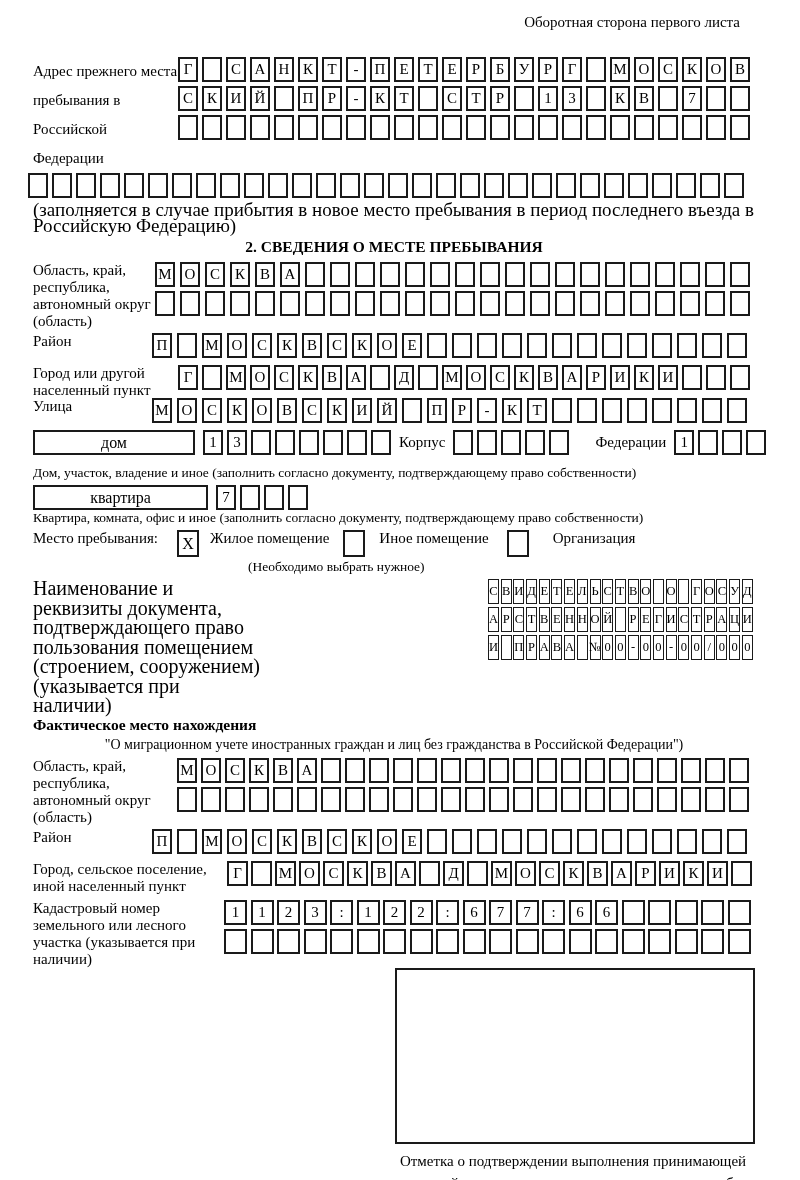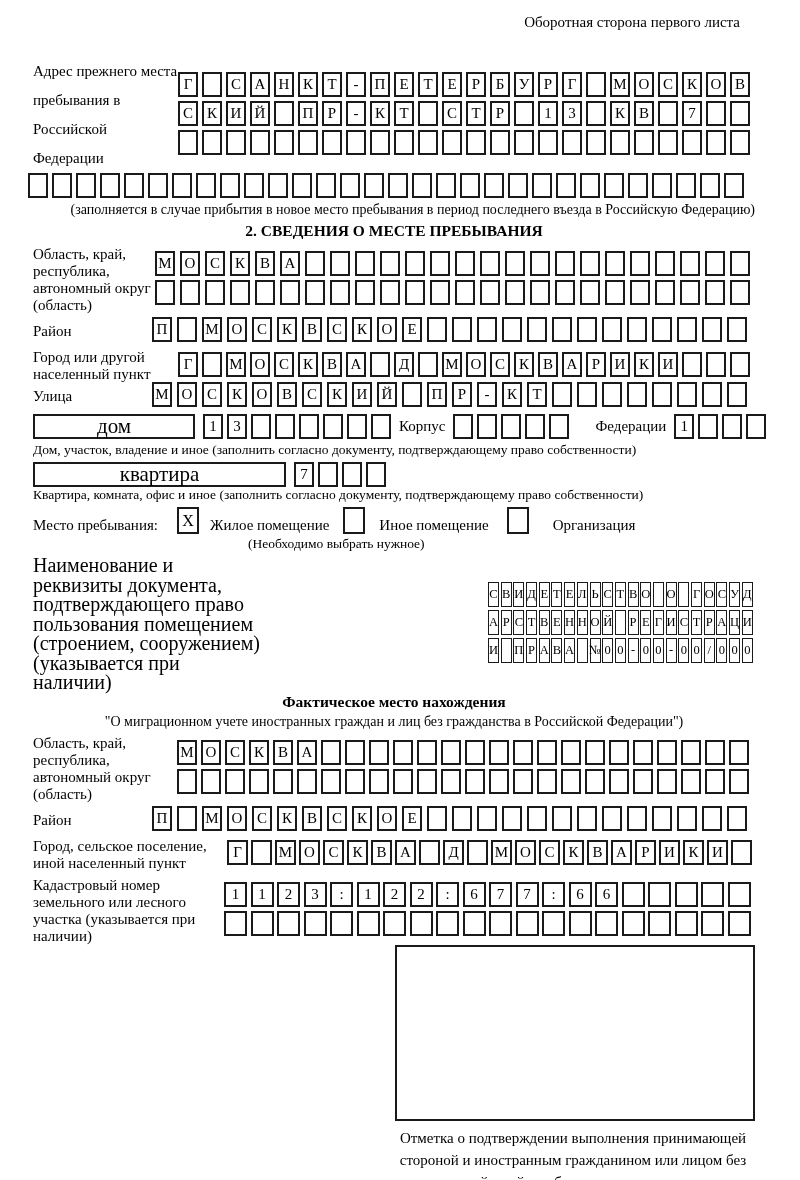--- a/index.html
+++ b/index.html
@@ -3,54 +3,54 @@
 <meta charset="utf-8">
 <style>
   *{box-sizing:border-box;margin:0;padding:0}
   html,body{background:#fff}
   body{width:800px;height:1180px;overflow:hidden;color:#000;
        font-family:"Liberation Serif","DejaVu Serif",serif;font-size:15px}
   .page{padding:14px 0 0 33px;width:800px;height:1180px}
 
   .hdr{text-align:right;padding-right:60px;font-size:15px;margin-bottom:26px}
 
-  .frow{display:flex;align-items:center}
+  .frow{display:flex;align-items:flex-start}
   .lbl{flex:none;font-size:15px;line-height:17px}
   .lbl.tall{line-height:29px}
   .col{display:flex;flex-direction:column}
 
   .cells{display:flex;gap:4px;margin-bottom:4px}
   .cells.g5{gap:5px}
   .cell{flex:none;width:20px;height:25px;border:2px solid #1a1a1a;
         display:flex;align-items:center;justify-content:center;
         font-size:15px;line-height:1;background:#fff}
   .cells.kad{gap:3.5px}.cells.kad .cell{width:23px}
   .cells.fc{gap:3px}.cells.fc .cell{width:21px}
   .cells.sm{gap:1.7px}.cells.sm .cell{width:11px;border-width:1.5px;font-size:12.5px}
   .cells.full{margin-left:-5px;gap:4px}
 
-  .caption{font-size:14px;line-height:16px;text-align:right;width:722px}
+  .caption{font-size:19px;line-height:16px;text-align:left;width:722px}
   .cap-sm{font-size:13.5px;line-height:16px}
 
   .sec-title{font-weight:bold;font-size:15.5px;text-align:center;width:722px;
              margin-top:4px;margin-bottom:6px}
 
   .wbox{flex:none;height:25px;border:2px solid #1a1a1a;display:flex;
-        align-items:center;justify-content:center;font-size:21px}
+        align-items:center;justify-content:center;font-size:16px}
   .wbox.dom{width:162px}
-  .wbox.kv{width:253px}
+  .wbox.kv{width:175px}
 
   .chk{flex:none;width:22px;height:27px;border:2px solid #1a1a1a;display:flex;
        align-items:center;justify-content:center;font-size:16px}
 
   .mb3{margin-bottom:3px}
   .doc-lbl{width:455px;flex:none;font-size:20px;line-height:19.5px}
   .doc-lbl span{display:block;max-width:228px}
 
-  .fact-title{font-weight:bold;font-size:15.5px;text-align:center;width:722px;margin-top:0}
+  .fact-title{font-weight:bold;font-size:15.5px;text-align:left;width:722px;margin-top:0}
   .fact-cap{font-size:14px;line-height:17px;text-align:center;width:722px;margin-top:4px}
 
   .mark-box{width:360px;height:176px;border:2px solid #1a1a1a;margin-left:362px}
   .mark-cap{width:400px;margin-left:340px;margin-top:6px;text-align:center;
             font-size:15px;line-height:22px}
 </style>
 </head>
 <body>
 
 <div class="page">
@@ -345,34 +345,34 @@
         <div class="cell"></div>
       </div>
     <div class="lbl" style="margin:0 8px 0 26px">Федерации</div>
     <div class="cells" style="margin:0">
         <div class="cell">1</div>
         <div class="cell"></div>
         <div class="cell"></div>
         <div class="cell"></div>
       </div>
   </div>
-  <div class="cap-sm" style="margin-top:3px">Дом, участок, владение и иное (заполнить согласно документу, подтверждающему право собственности)</div>
+  <div class="cap-sm" style="margin-top:10px">Дом, участок, владение и иное (заполнить согласно документу, подтверждающему право собственности)</div>
 
   <div class="frow" style="align-items:center;margin-top:4px">
     <div class="wbox kv">квартира</div>
     <div class="cells" style="margin:0 0 0 8px">
         <div class="cell">7</div>
         <div class="cell"></div>
         <div class="cell"></div>
         <div class="cell"></div>
       </div>
   </div>
   <div class="cap-sm" style="">Квартира, комната, офис и иное (заполнить согласно документу, подтверждающему право собственности)</div>
 
-  <div class="frow" style="align-items:flex-end;margin-top:4px">
+  <div class="frow" style="align-items:flex-start;margin-top:4px">
     <div class="lbl" style="width:144px">Место пребывания:</div>
     <div class="chk">X</div>
     <div class="lbl" style="margin-left:11px">Жилое помещение</div>
     <div class="chk" style="margin-left:14px"></div>
     <div class="lbl" style="margin-left:14px">Иное помещение</div>
     <div class="chk" style="margin-left:18px"></div>
     <div class="lbl" style="margin-left:24px">Организация</div>
   </div>
   <div class="cap-sm" style="margin-left:215px;margin-top:2px">(Необходимо выбрать нужное)</div>
 

